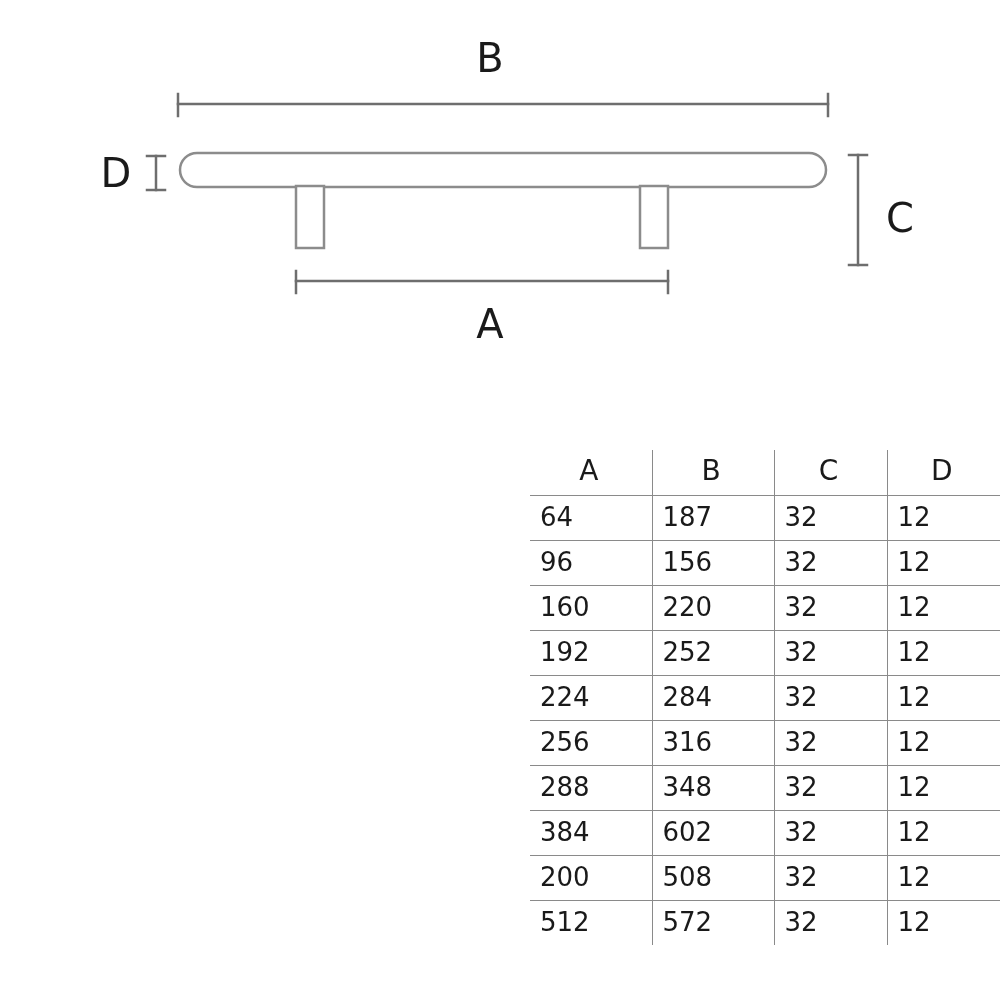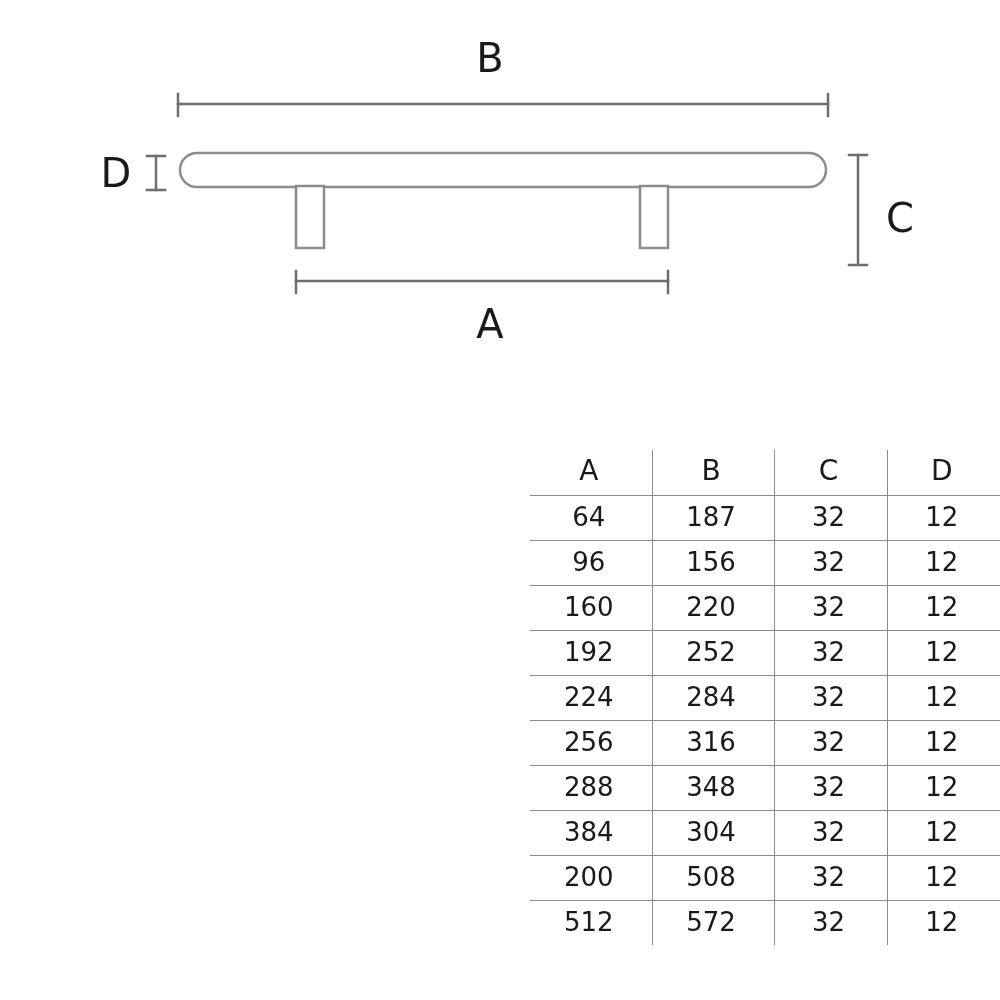--- a/index.html
+++ b/index.html
@@ -46,21 +46,21 @@
   #spec-table col.c-a { width: 122px; }
   #spec-table col.c-b { width: 122px; }
   #spec-table col.c-c { width: 113px; }
   #spec-table col.c-d { width: 113px; }
 
   #spec-table th,
   #spec-table td {
     border-bottom: 1px solid #8a8a8a;
     border-right: 1px solid #8a8a8a;
     padding: 6px 14px 8px 10px;
-    text-align: center;
+    text-align: left;
     font-weight: normal;
     color: #1a1a1a;
     height: 36px;
     box-sizing: border-box;
   }
   #spec-table th:last-child,
   #spec-table td:last-child {
     border-right: none;
   }
   #spec-table thead th {
@@ -175,21 +175,21 @@
         <td>12</td>
       </tr>
       <tr>
         <td>288</td>
         <td>348</td>
         <td>32</td>
         <td>12</td>
       </tr>
       <tr>
         <td>384</td>
-        <td>304</td>
+        <td>602</td>
         <td>32</td>
         <td>12</td>
       </tr>
       <tr>
         <td>200</td>
         <td>508</td>
         <td>32</td>
         <td>12</td>
       </tr>
       <tr>

